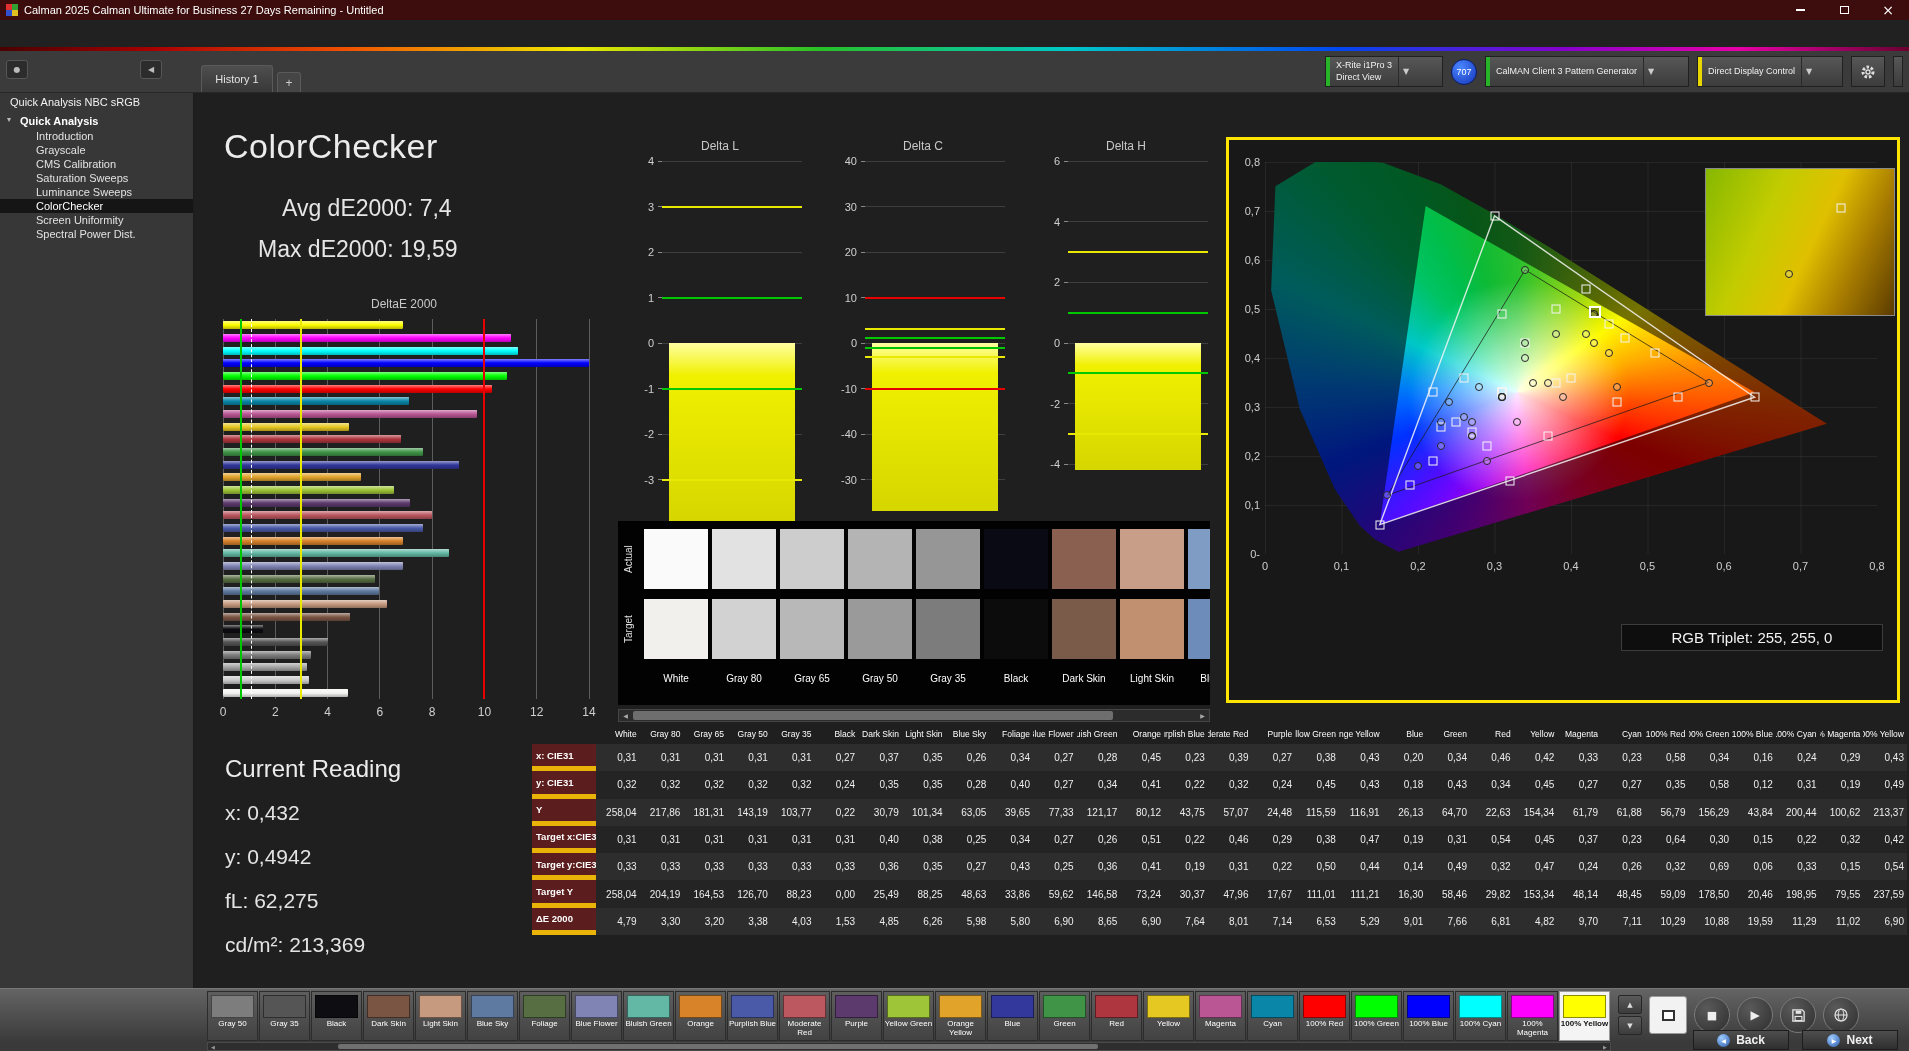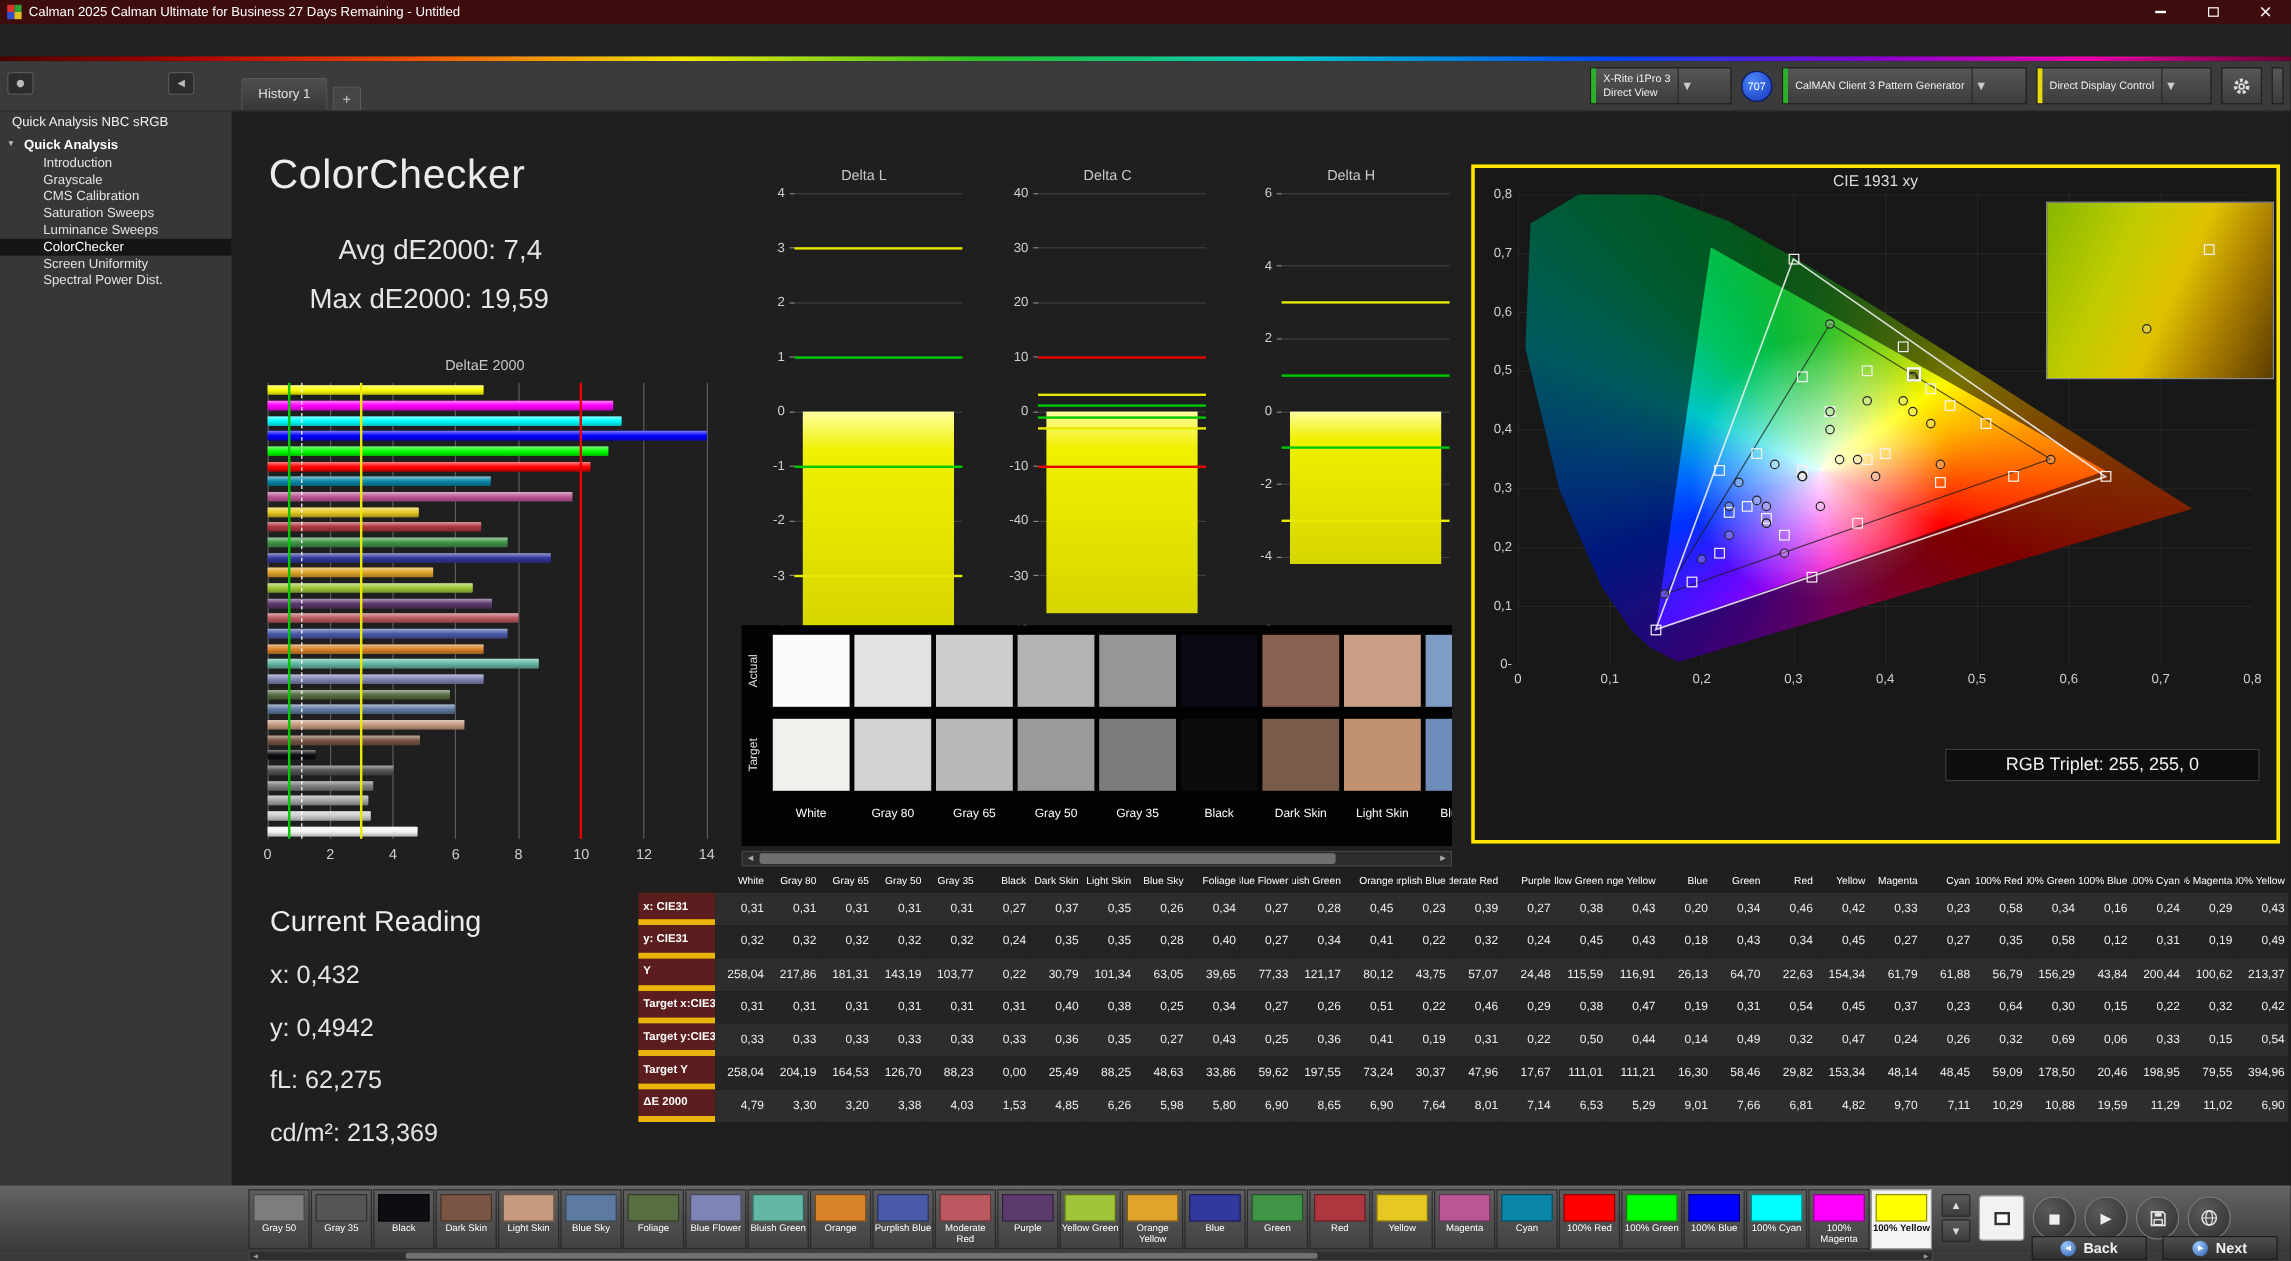--- a/index.html
+++ b/index.html
@@ -443,21 +443,20 @@
           <div class="swname">Blue Sky</div>
         </div>
     </div>
     <div class="swscroll">
       <span class="scroll-arrow glyph" style="left:0;">◀</span>
       <span class="thumb"></span>
       <span class="scroll-arrow glyph" style="right:0;">▶</span>
     </div>
 
     <div class="cie">
-      <div class="cie-title">CIE 1931 xy</div>
       <div class="cie-plot">
         <div class="cie-layer hs-clip dim">
             <div class="cie-grad"></div>
           </div>
         <div class="cie-layer hs-clip">
           <div class="tri-clip">
               <div class="cie-grad"></div>
             </div>
         </div>
         <svg class="cie-svg" viewBox="0 0 100 100" preserveAspectRatio="none">
@@ -745,39 +744,39 @@
         <div class="tcell trow-b">204,19</div>
         <div class="tcell trow-b">164,53</div>
         <div class="tcell trow-b">126,70</div>
         <div class="tcell trow-b">88,23</div>
         <div class="tcell trow-b">0,00</div>
         <div class="tcell trow-b">25,49</div>
         <div class="tcell trow-b">88,25</div>
         <div class="tcell trow-b">48,63</div>
         <div class="tcell trow-b">33,86</div>
         <div class="tcell trow-b">59,62</div>
-        <div class="tcell trow-b">197,55</div>
+        <div class="tcell trow-b">146,58</div>
         <div class="tcell trow-b">73,24</div>
         <div class="tcell trow-b">30,37</div>
         <div class="tcell trow-b">47,96</div>
         <div class="tcell trow-b">17,67</div>
         <div class="tcell trow-b">111,01</div>
         <div class="tcell trow-b">111,21</div>
         <div class="tcell trow-b">16,30</div>
         <div class="tcell trow-b">58,46</div>
         <div class="tcell trow-b">29,82</div>
         <div class="tcell trow-b">153,34</div>
         <div class="tcell trow-b">48,14</div>
         <div class="tcell trow-b">48,45</div>
         <div class="tcell trow-b">59,09</div>
         <div class="tcell trow-b">178,50</div>
         <div class="tcell trow-b">20,46</div>
         <div class="tcell trow-b">198,95</div>
         <div class="tcell trow-b">79,55</div>
-        <div class="tcell trow-b">394,96</div>
+        <div class="tcell trow-b">237,59</div>
         <div class="tcell rowlabel">ΔE 2000</div>
         <div class="tcell trow-a">4,79</div>
         <div class="tcell trow-a">3,30</div>
         <div class="tcell trow-a">3,20</div>
         <div class="tcell trow-a">3,38</div>
         <div class="tcell trow-a">4,03</div>
         <div class="tcell trow-a">1,53</div>
         <div class="tcell trow-a">4,85</div>
         <div class="tcell trow-a">6,26</div>
         <div class="tcell trow-a">5,98</div>

